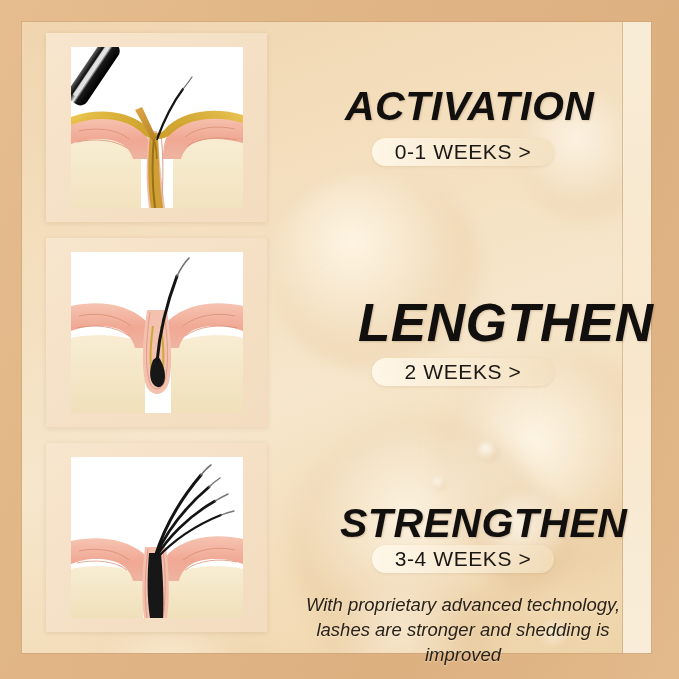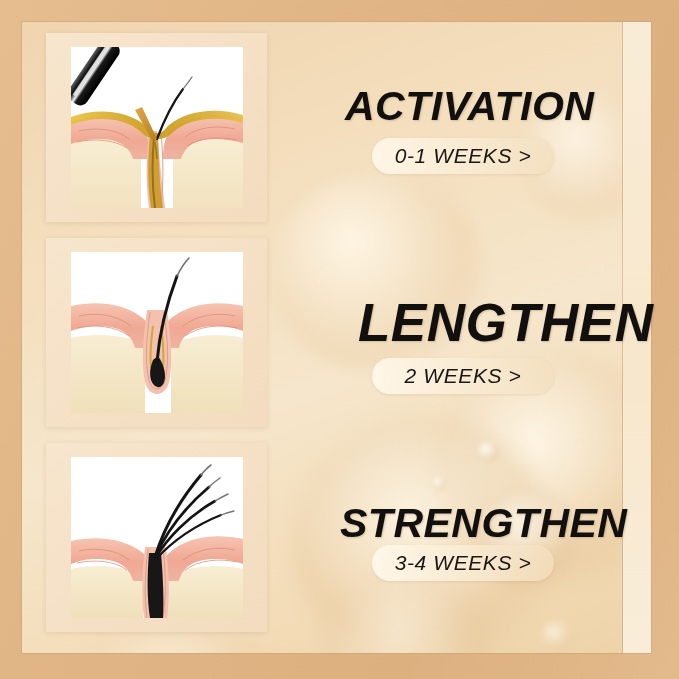--- a/index.html
+++ b/index.html
@@ -91,24 +91,24 @@
     letter-spacing:.5px;
     white-space:nowrap;
     text-shadow:1px 1px 2px rgba(120,85,50,.25);
   }
   .h1{left:345px;top:83px;font-size:41px;}
   .h2{left:358px;top:292px;font-size:53px;}
   .h3{left:340px;top:500px;font-size:41px;font-style:italic;}
 
   .badge{
     position:absolute;
-    height:36px;border-radius:18px;
+    height:28px;border-radius:18px;
     background:linear-gradient(90deg,rgba(255,248,234,.92),rgba(243,223,190,.78));
     display:flex;align-items:center;justify-content:center;
-    font-style:italic;font-size:21px;color:#1a1714;
+    font-size:21px;color:#1a1714;
     letter-spacing:.6px;white-space:nowrap;
     box-shadow:0 1px 3px rgba(160,120,80,.16);
   }
   .bd1{left:372px;top:138px;width:182px;}
   .bd2{left:372px;top:346px;width:182px;margin-top:12px;}
   .bd3{left:372px;top:545px;width:182px;}
 
   .caption{
     position:absolute;left:283px;top:592px;width:360px;
     font-style:italic;font-size:18.5px;line-height:25px;
@@ -299,14 +299,18 @@
 
   <div class="stage-head h1">ACTIVATION</div>
   <div class="badge bd1">0-1 WEEKS &gt;</div>
 
   <div class="stage-head h2">LENGTHEN</div>
   <div class="badge bd2">2 WEEKS &gt;</div>
 
   <div class="stage-head h3">STRENGTHEN</div>
   <div class="badge bd3">3-4 WEEKS &gt;</div>
 
+  <div class="caption">
+    <div>With proprietary advanced technology,</div>
+    <div>lashes are stronger and shedding is improved</div>
+  </div>
 
 </div>
 
 </body></html>

